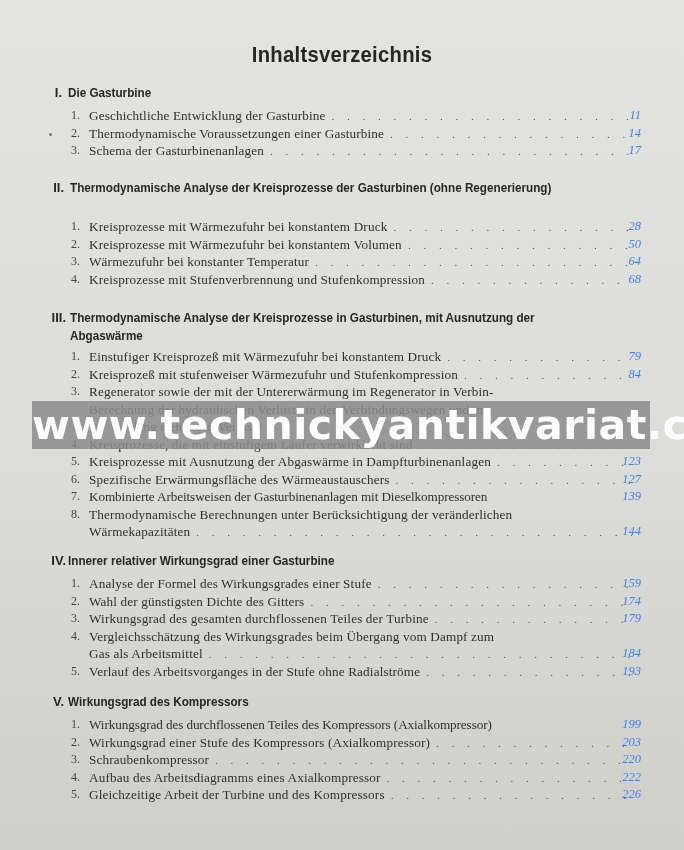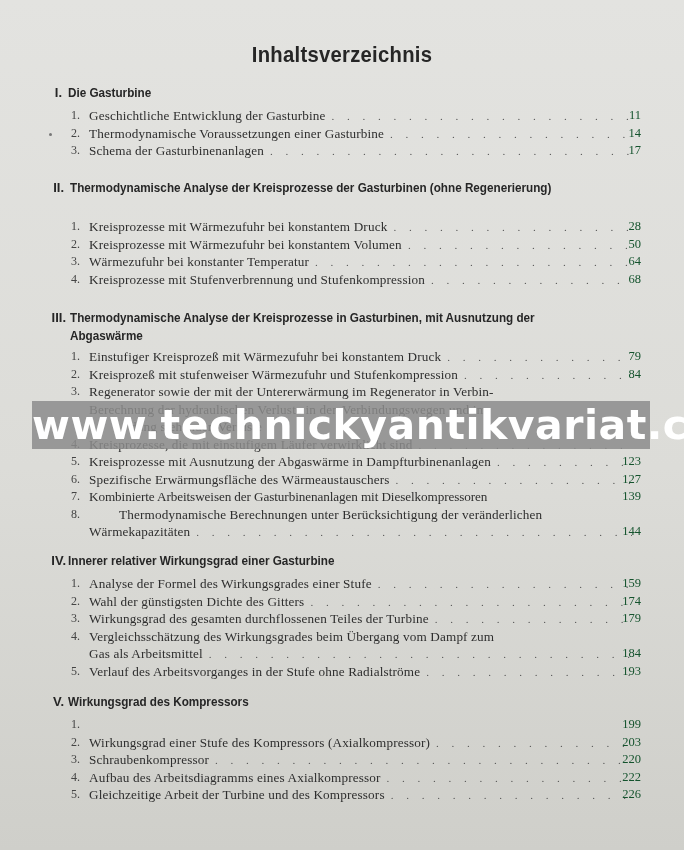--- a/index.html
+++ b/index.html
@@ -25,21 +25,21 @@
   .sec-head .txt { position:absolute; left:70px; width:520px; transform-origin:left top; transform:scaleX(0.9); white-space:normal; }
   .items { position:relative; }
   .item { position:relative; height:17.5px; font-size:13.2px; line-height:17.5px; color:#2e2e2e; }
   .item.two { height:35px; }
   .item .inum { position:absolute; left:58px; width:22px; text-align:right; font-size:12px; color:#444; }
   .item .itxt { position:absolute; left:89px; right:52px; letter-spacing:0.15px; }
   .item .line { display:flex; align-items:baseline; white-space:nowrap; overflow:hidden; }
   .item .line .t { flex:0 0 auto; }
   .item .line .dots { flex:1 1 auto; overflow:hidden; margin-left:6px; color:#555; letter-spacing:5px; font-size:11px; }
   .item .line .dots::after { content:". . . . . . . . . . . . . . . . . . . . . . . . . . . . . . . . . . . . . . . . . . . . . . . . ."; }
-  .item .pg { position:absolute; right:43px; width:30px; text-align:right; font-size:12.5px; color:#14532d; }
+  .item .pg { position:absolute; right:43px; width:30px; text-align:right; font-size:12.5px; color:#3b82f6;font-style:italic; }
   .item.two .pg { top:17.5px; }
   .watermark {
     position:absolute; left:32px; top:401px; width:618px; height:48px;
     background: rgba(140,140,140,0.85);
     color:#ffffff; font-family:"DejaVu Sans", "Liberation Sans", sans-serif; font-weight:bold;
     font-size:41px; line-height:48px; text-align:center; letter-spacing:0.5px;
   }
   .speck { position:absolute; left:49px; top:133px; width:3px; height:3px; background:#777; border-radius:50%; }
 </style>
 </head>
@@ -207,21 +207,21 @@
         <span class="itxt" style="right:46px;">
             <span class="line">
               <span class="t" style="letter-spacing:-0.1px;">Kombinierte Arbeitsweisen der Gasturbinenanlagen mit Dieselkompressoren</span>
             </span>
           </span>
         <span class="pg">139</span>
       </div>
       <div class="item two">
         <span class="inum">8.</span>
         <span class="itxt" style="right:44px;">
-          <span class="line" style="display:block;margin-left:30px;">Thermodynamische Berechnungen unter Berücksichtigung der veränderlichen</span>
+          <span class="line" style="display:block;">Thermodynamische Berechnungen unter Berücksichtigung der veränderlichen</span>
           <span class="line" style="margin-right:8px;">
               <span class="t">Wärmekapazitäten</span>
               <span class="dots"></span>
             </span>
         </span>
         <span class="pg">144</span>
       </div>
     </div>
   </div>
 
@@ -286,20 +286,25 @@
   </div>
 
   <div class="section" style="top:693px;">
     <div class="sec-head" style="height:18px;">
       <span class="num" style="left:40px;width:24px;">V.</span>
       <span class="txt" style="left:68px;">Wirkungsgrad des Kompressors</span>
     </div>
     <div class="items" style="margin-top:5px;">
       <div class="item">
         <span class="inum">1.</span>
+        <span class="itxt" style="right:46px;">
+            <span class="line">
+              <span class="t" style="letter-spacing:-0.1px;">Wirkungsgrad des durchflossenen Teiles des Kompressors (Axialkompressor)</span>
+            </span>
+          </span>
         <span class="pg">199</span>
       </div>
       <div class="item">
         <span class="inum">2.</span>
         <span class="itxt">
             <span class="line">
               <span class="t">Wirkungsgrad einer Stufe des Kompressors (Axialkompressor)</span>
               <span class="dots"></span>
             </span>
           </span>

